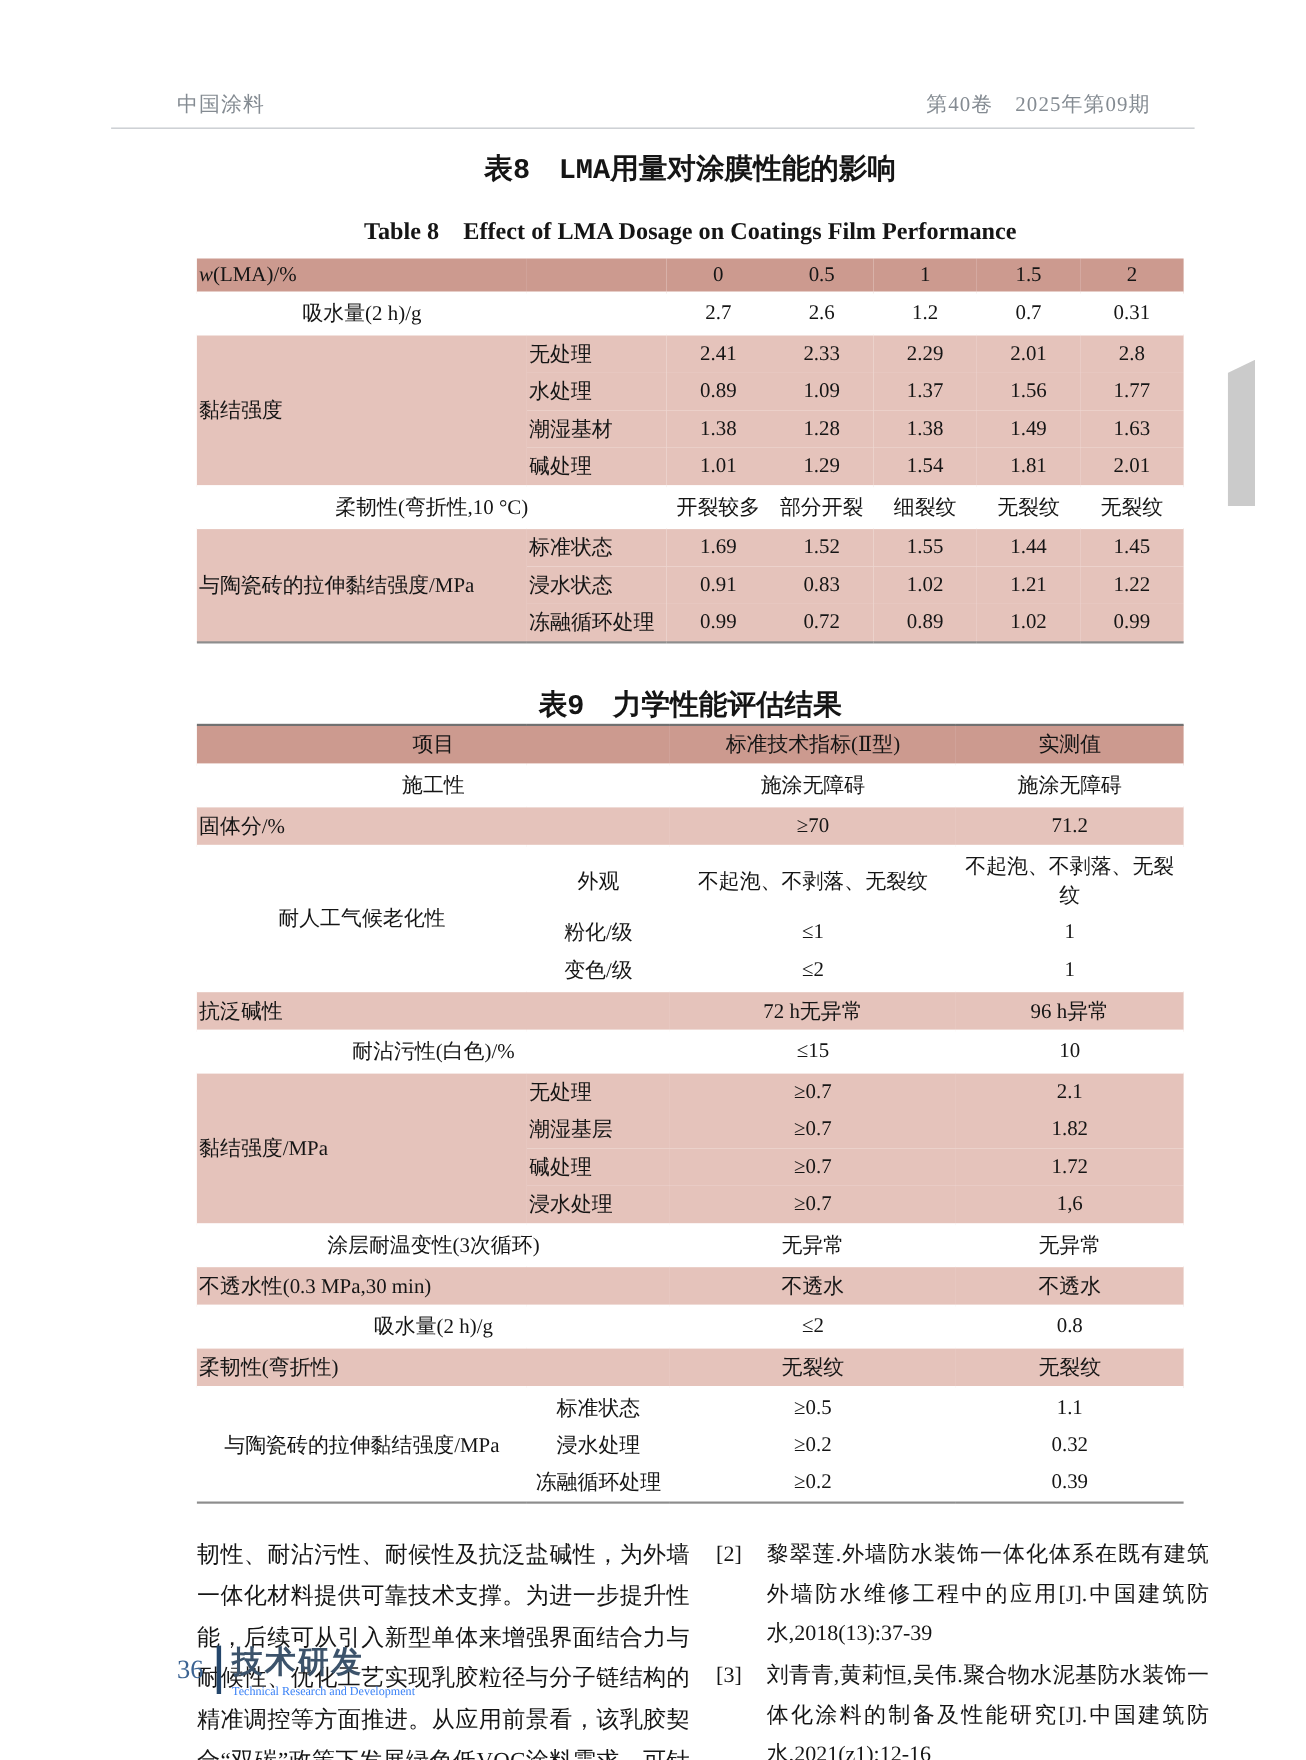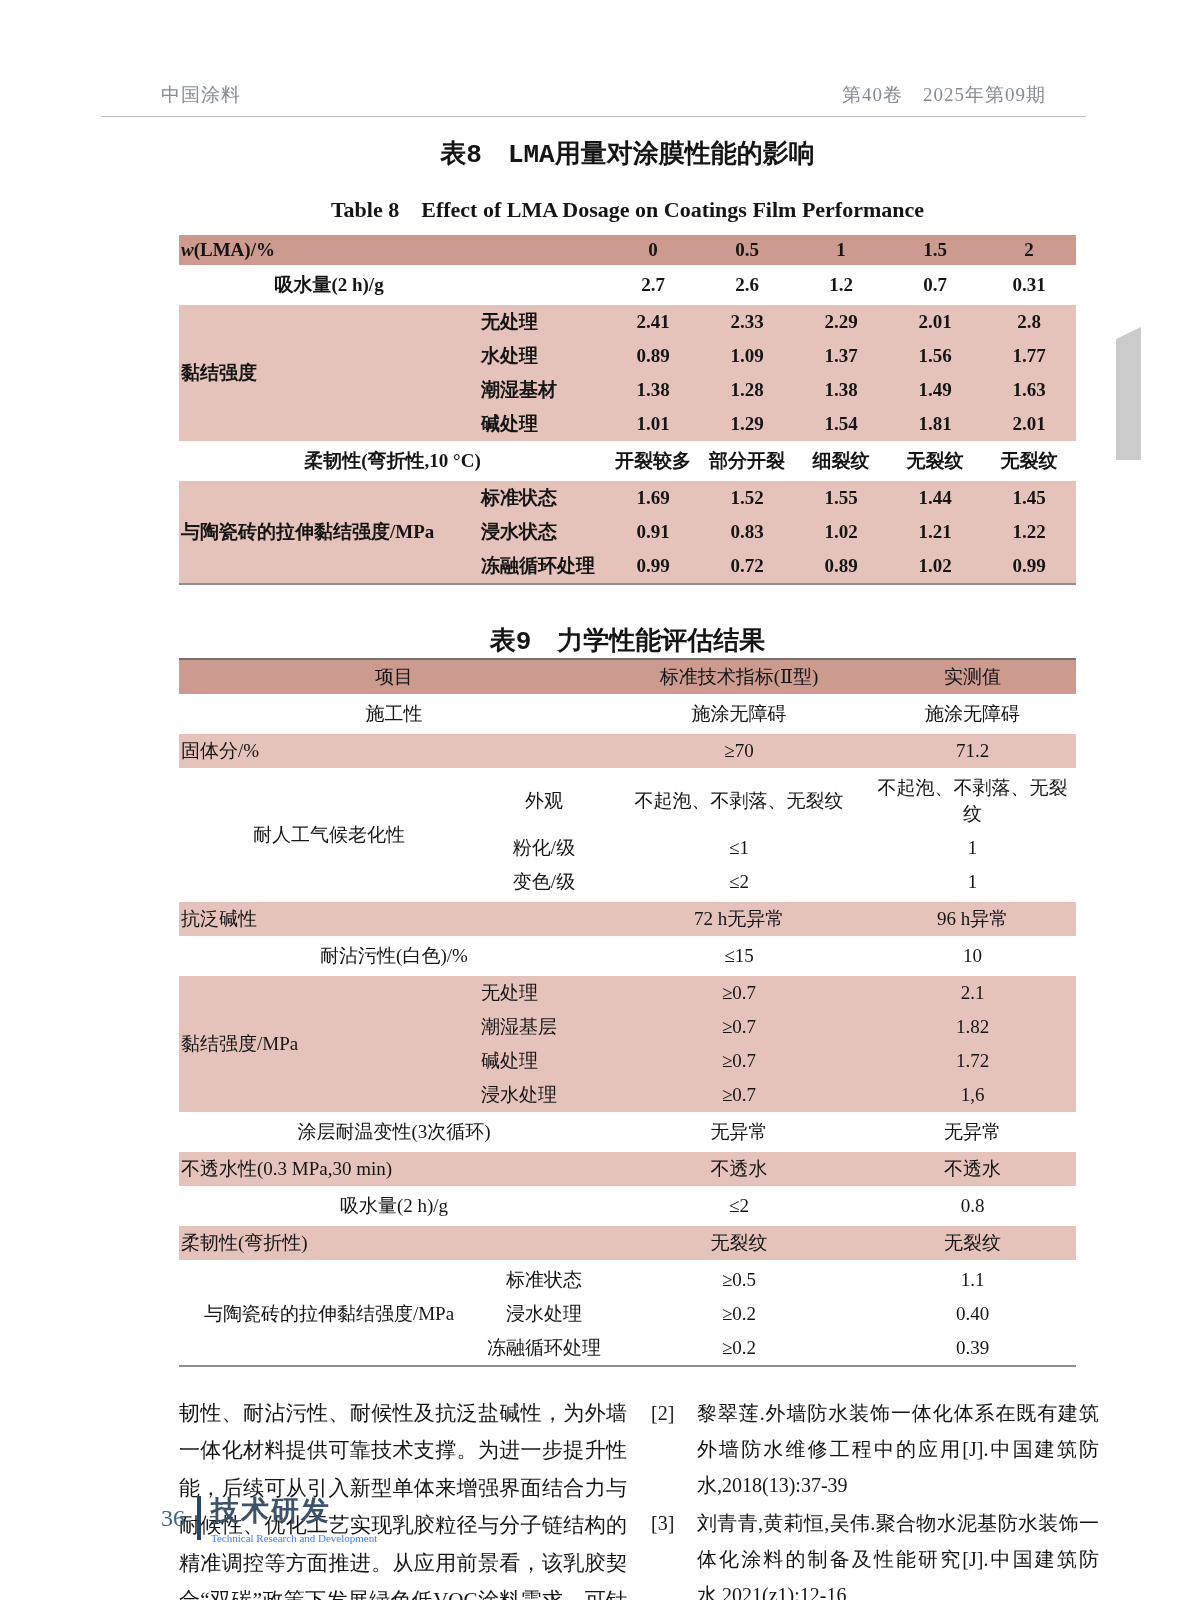--- a/index.html
+++ b/index.html
@@ -27,21 +27,21 @@
   table.tbl { width:100%; border-collapse:collapse; table-layout:fixed; font-size:19px; }
   table.tbl td { padding:4px 2px; vertical-align:middle; }
   tr.dark  td { background:#cc9a8f; }
   tr.pink  td { background:#e5c3bb; }
   tr.white td { background:#ffffff;text-align:center; }
   tr.sep   td { border-top:3px solid #ffffff; }
   td.lab { text-align:left; padding-left:32px; }
   td.sub { text-align:left; padding-left:16px; }
   td.val { text-align:center; }
   td.chead { text-align:center; font-weight:normal;margin-left:39px; }
-  .t8 { border-bottom:2px solid #8d8d8d;font-weight:bold; }
+  .t8 { border-bottom:2px solid #8d8d8d; }
   .t9 { border-top:2px solid #717171; border-bottom:2px solid #8d8d8d; }
   .t8 col.c1 { width:300px; } .t8 col.c2 { width:127px; } .t8 col.cv { width:94px; }
   .t9 col.c1 { width:300px; } .t9 col.c2 { width:130px; } .t9 col.c3 { width:260px; } .t9 col.c4 { width:207px; }
   .iw { font-style:italic; }
 
   .gap-t9 { height:30px; }
 
   
   .textzone { display:flex; gap:24px; margin-top:28px; width:920px; }
   .colL, .colR { flex:1; }
@@ -272,21 +272,21 @@
       </tr>
       <tr class="white sep">
         <td class="lab" rowspan="3">与陶瓷砖的拉伸黏结强度/MPa</td>
         <td class="sub">标准状态</td>
         <td class="val">≥0.5</td>
         <td class="val">1.1</td>
       </tr>
       <tr class="white">
         <td class="sub">浸水处理</td>
         <td class="val">≥0.2</td>
-        <td class="val">0.40</td>
+        <td class="val">0.32</td>
       </tr>
       <tr class="white">
         <td class="sub">冻融循环处理</td>
         <td class="val">≥0.2</td>
         <td class="val">0.39</td>
       </tr>
     </tbody>
       </table>
 
     <div class="textzone">

